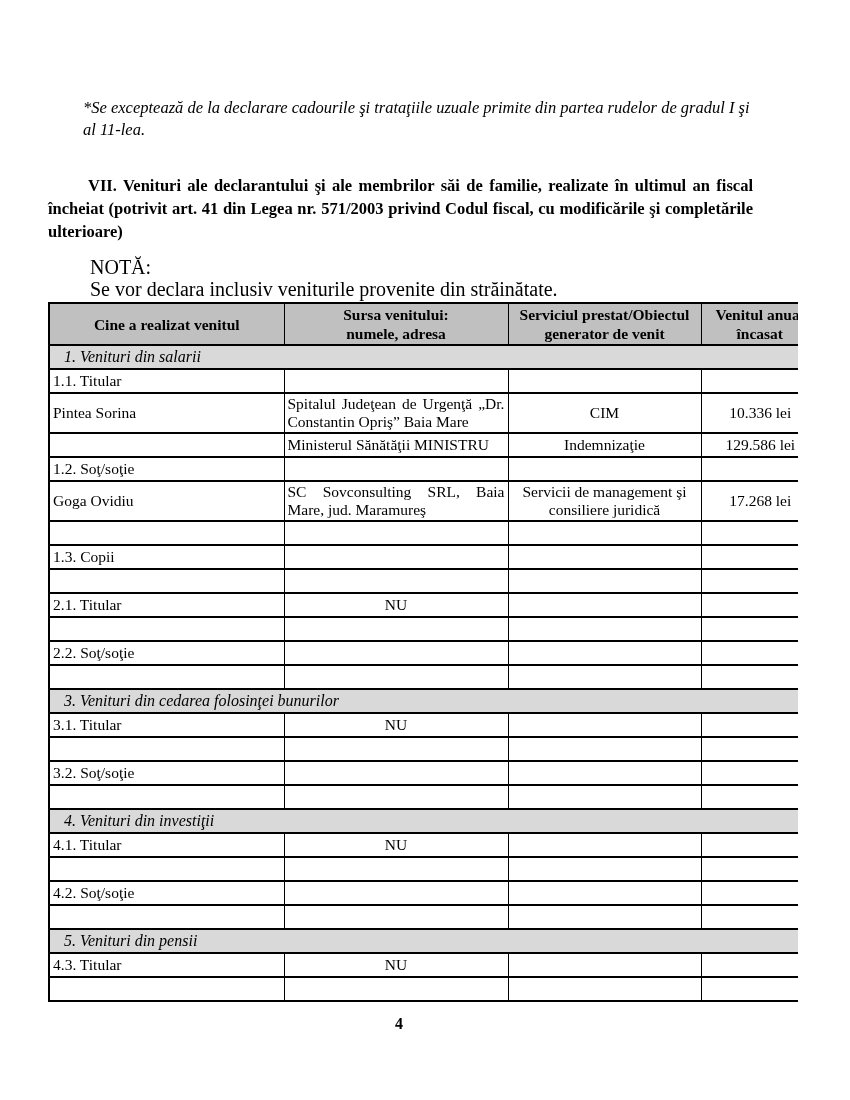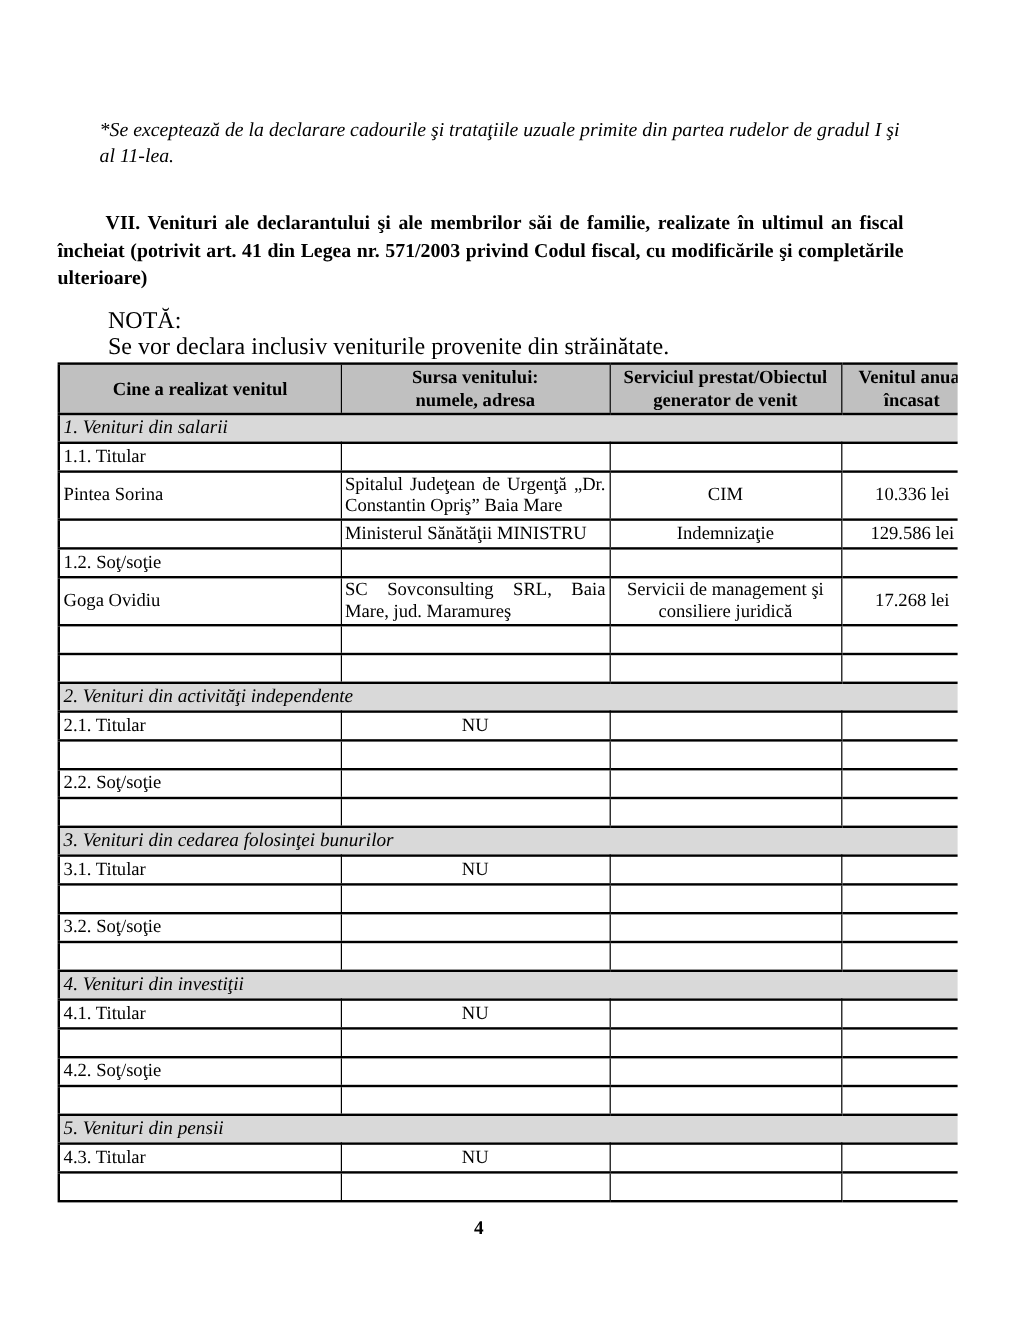--- a/index.html
+++ b/index.html
@@ -37,21 +37,21 @@
     height:20px; padding:1px 3px; line-height:18px; vertical-align:middle;
     overflow:hidden;
   }
   td.c0 { text-align:left; }
   td.c1 { text-align:center; }
   td.c1.a-l { text-align:justify; }
   td.c2 { text-align:center; }
   td.c3 { text-align:center; padding-right:2px; }
   tr.section td {
     background:var(--section-bg,#d9d9d9);
-    font-style:italic; text-align:left; padding-left:3px; font-size:16px;
+    font-style:italic; text-align:left; padding-left:14px; font-size:16px;
   }
   .page-number {
     margin-top:13px; text-align:center; font-weight:bold; font-size:16px;
   }
 </style>
 </head>
 <body>
 
 <div class="page">
 
@@ -116,27 +116,30 @@
           <td class="c2">Servicii de management şi consiliere juridică</td>
           <td class="c3">17.268 lei</td>
         </tr>
         <tr>
           <td class="c0"></td>
           <td class="c1"></td>
           <td class="c2"></td>
           <td class="c3"></td>
         </tr>
         <tr>
-          <td class="c0"></td>
-          <td class="c1"></td>
-          <td class="c2"></td>
-          <td class="c3"></td>
-        </tr>
-        <tr class="section">
-          <td colspan="4">2. Venituri din activităţi independente</td>
+          <td class="c0">1.3. Copii</td>
+          <td class="c1"></td>
+          <td class="c2"></td>
+          <td class="c3"></td>
+        </tr>
+        <tr>
+          <td class="c0"></td>
+          <td class="c1"></td>
+          <td class="c2"></td>
+          <td class="c3"></td>
         </tr>
         <tr>
           <td class="c0">2.1. Titular</td>
           <td class="c1">NU</td>
           <td class="c2"></td>
           <td class="c3"></td>
         </tr>
         <tr>
           <td class="c0"></td>
           <td class="c1"></td>

